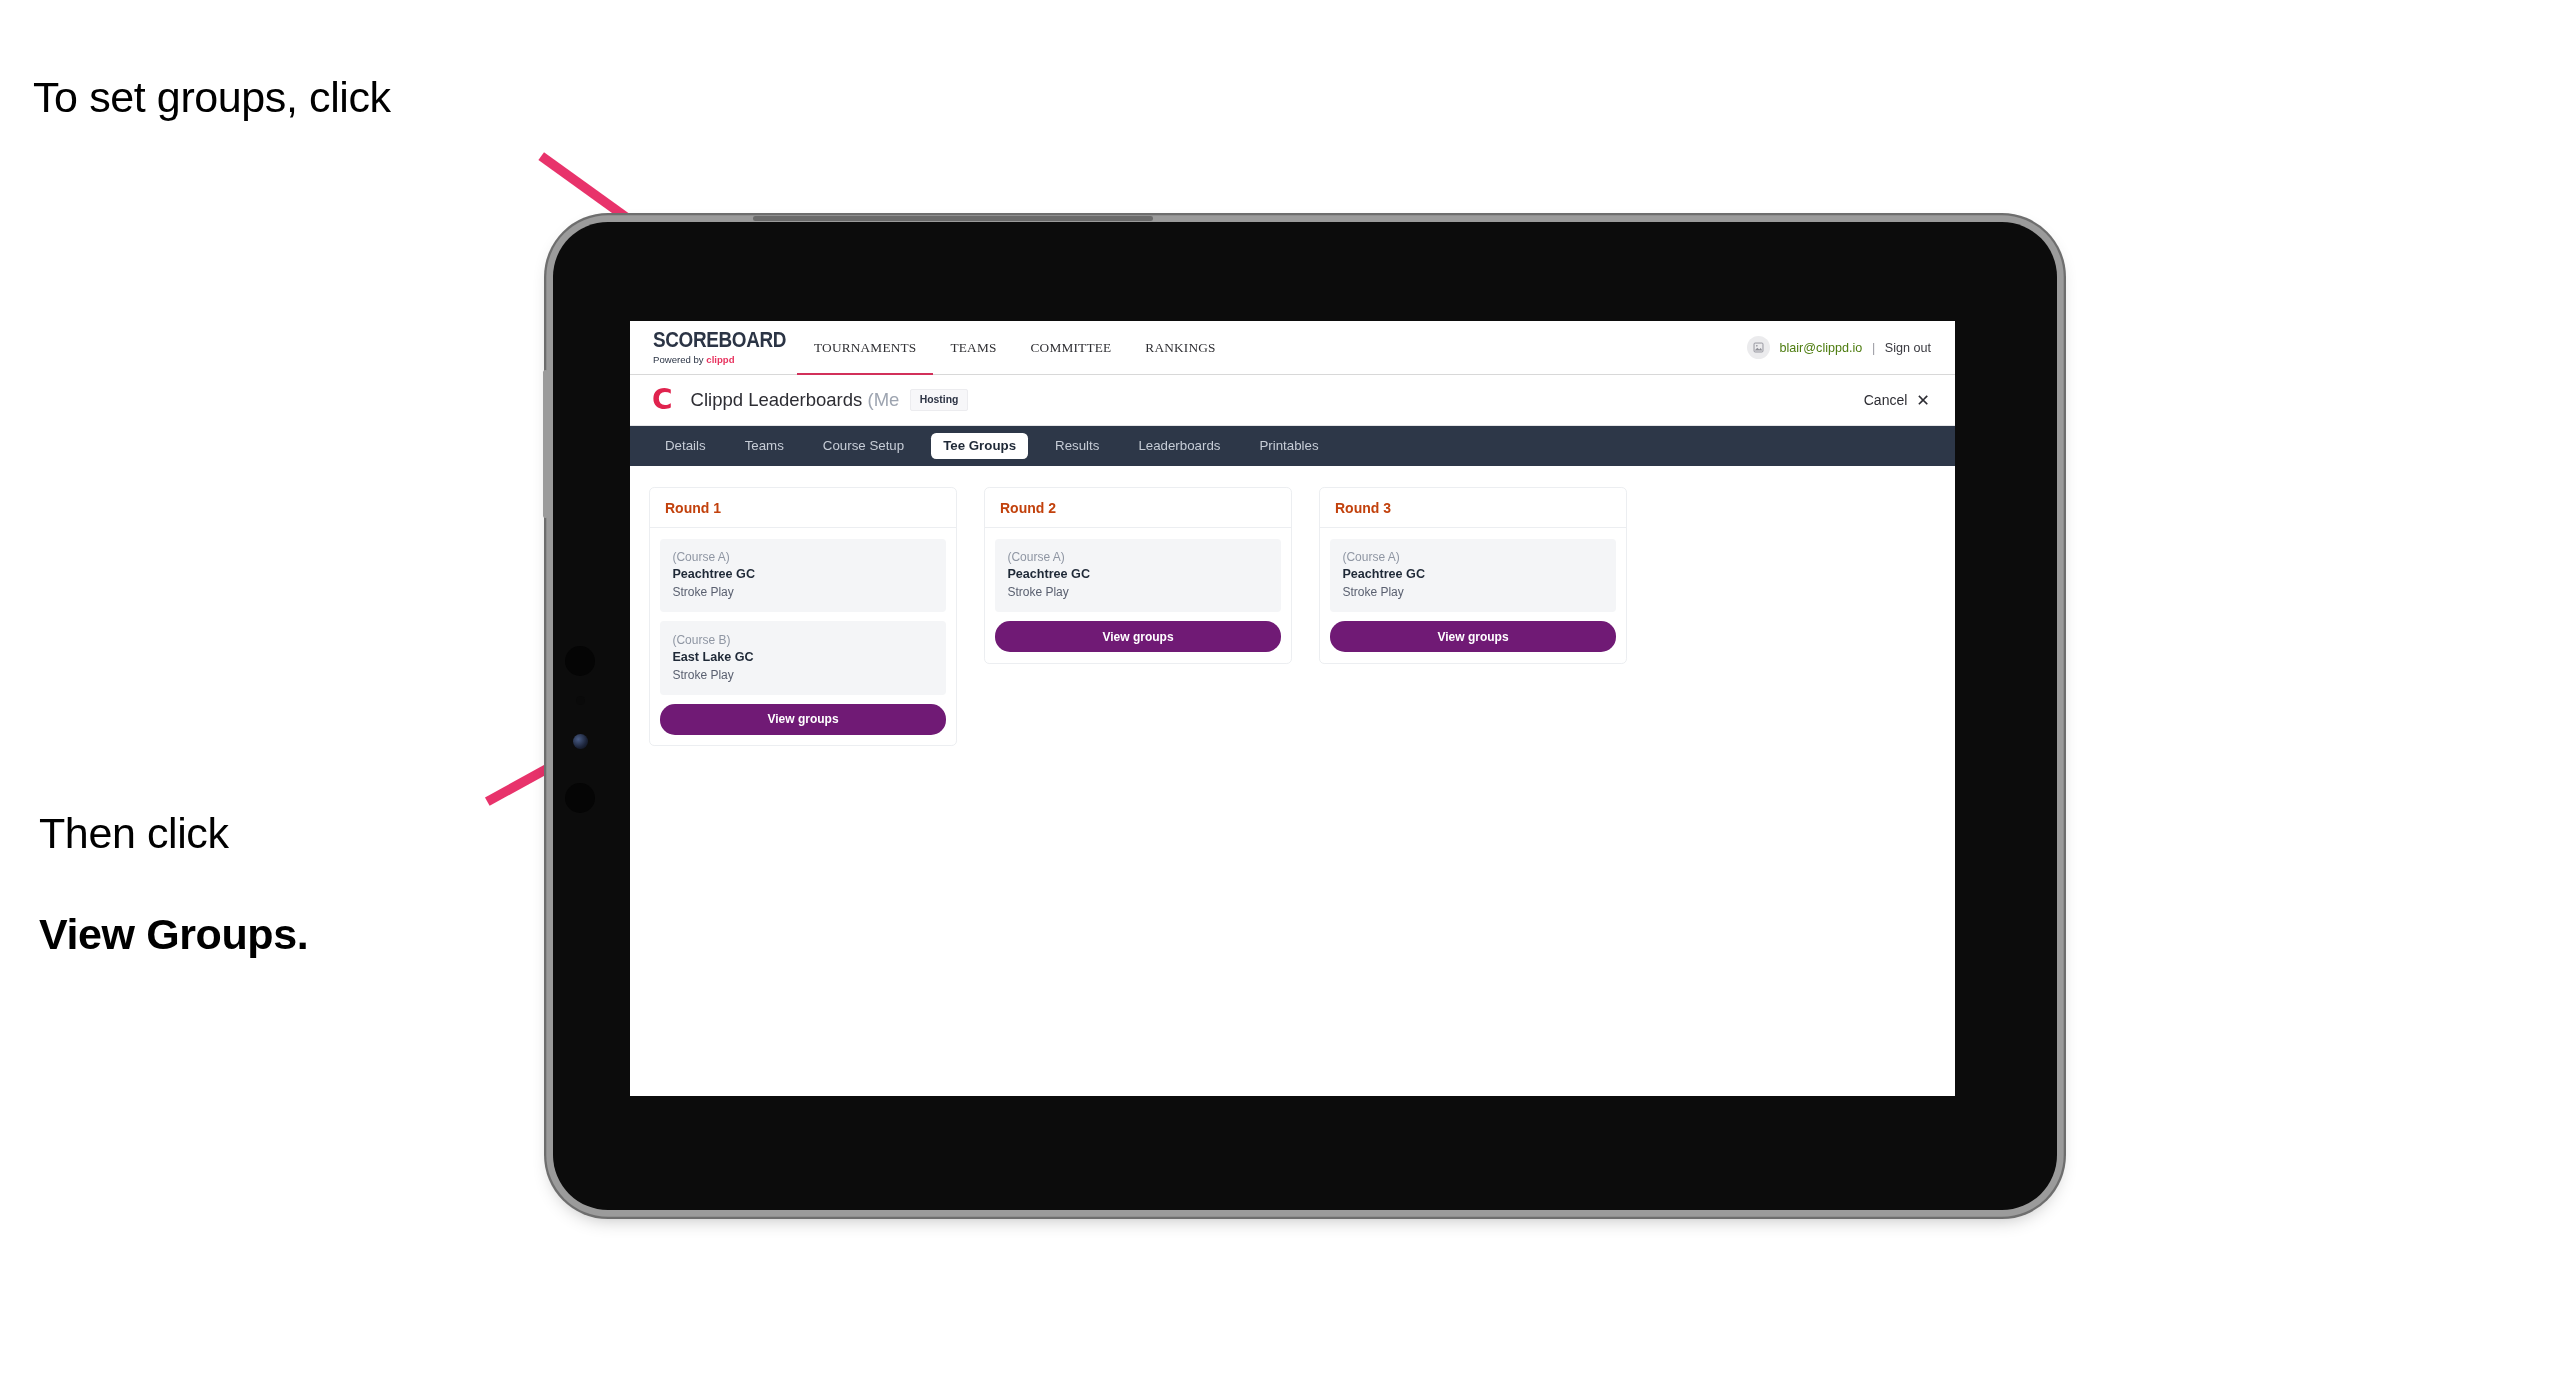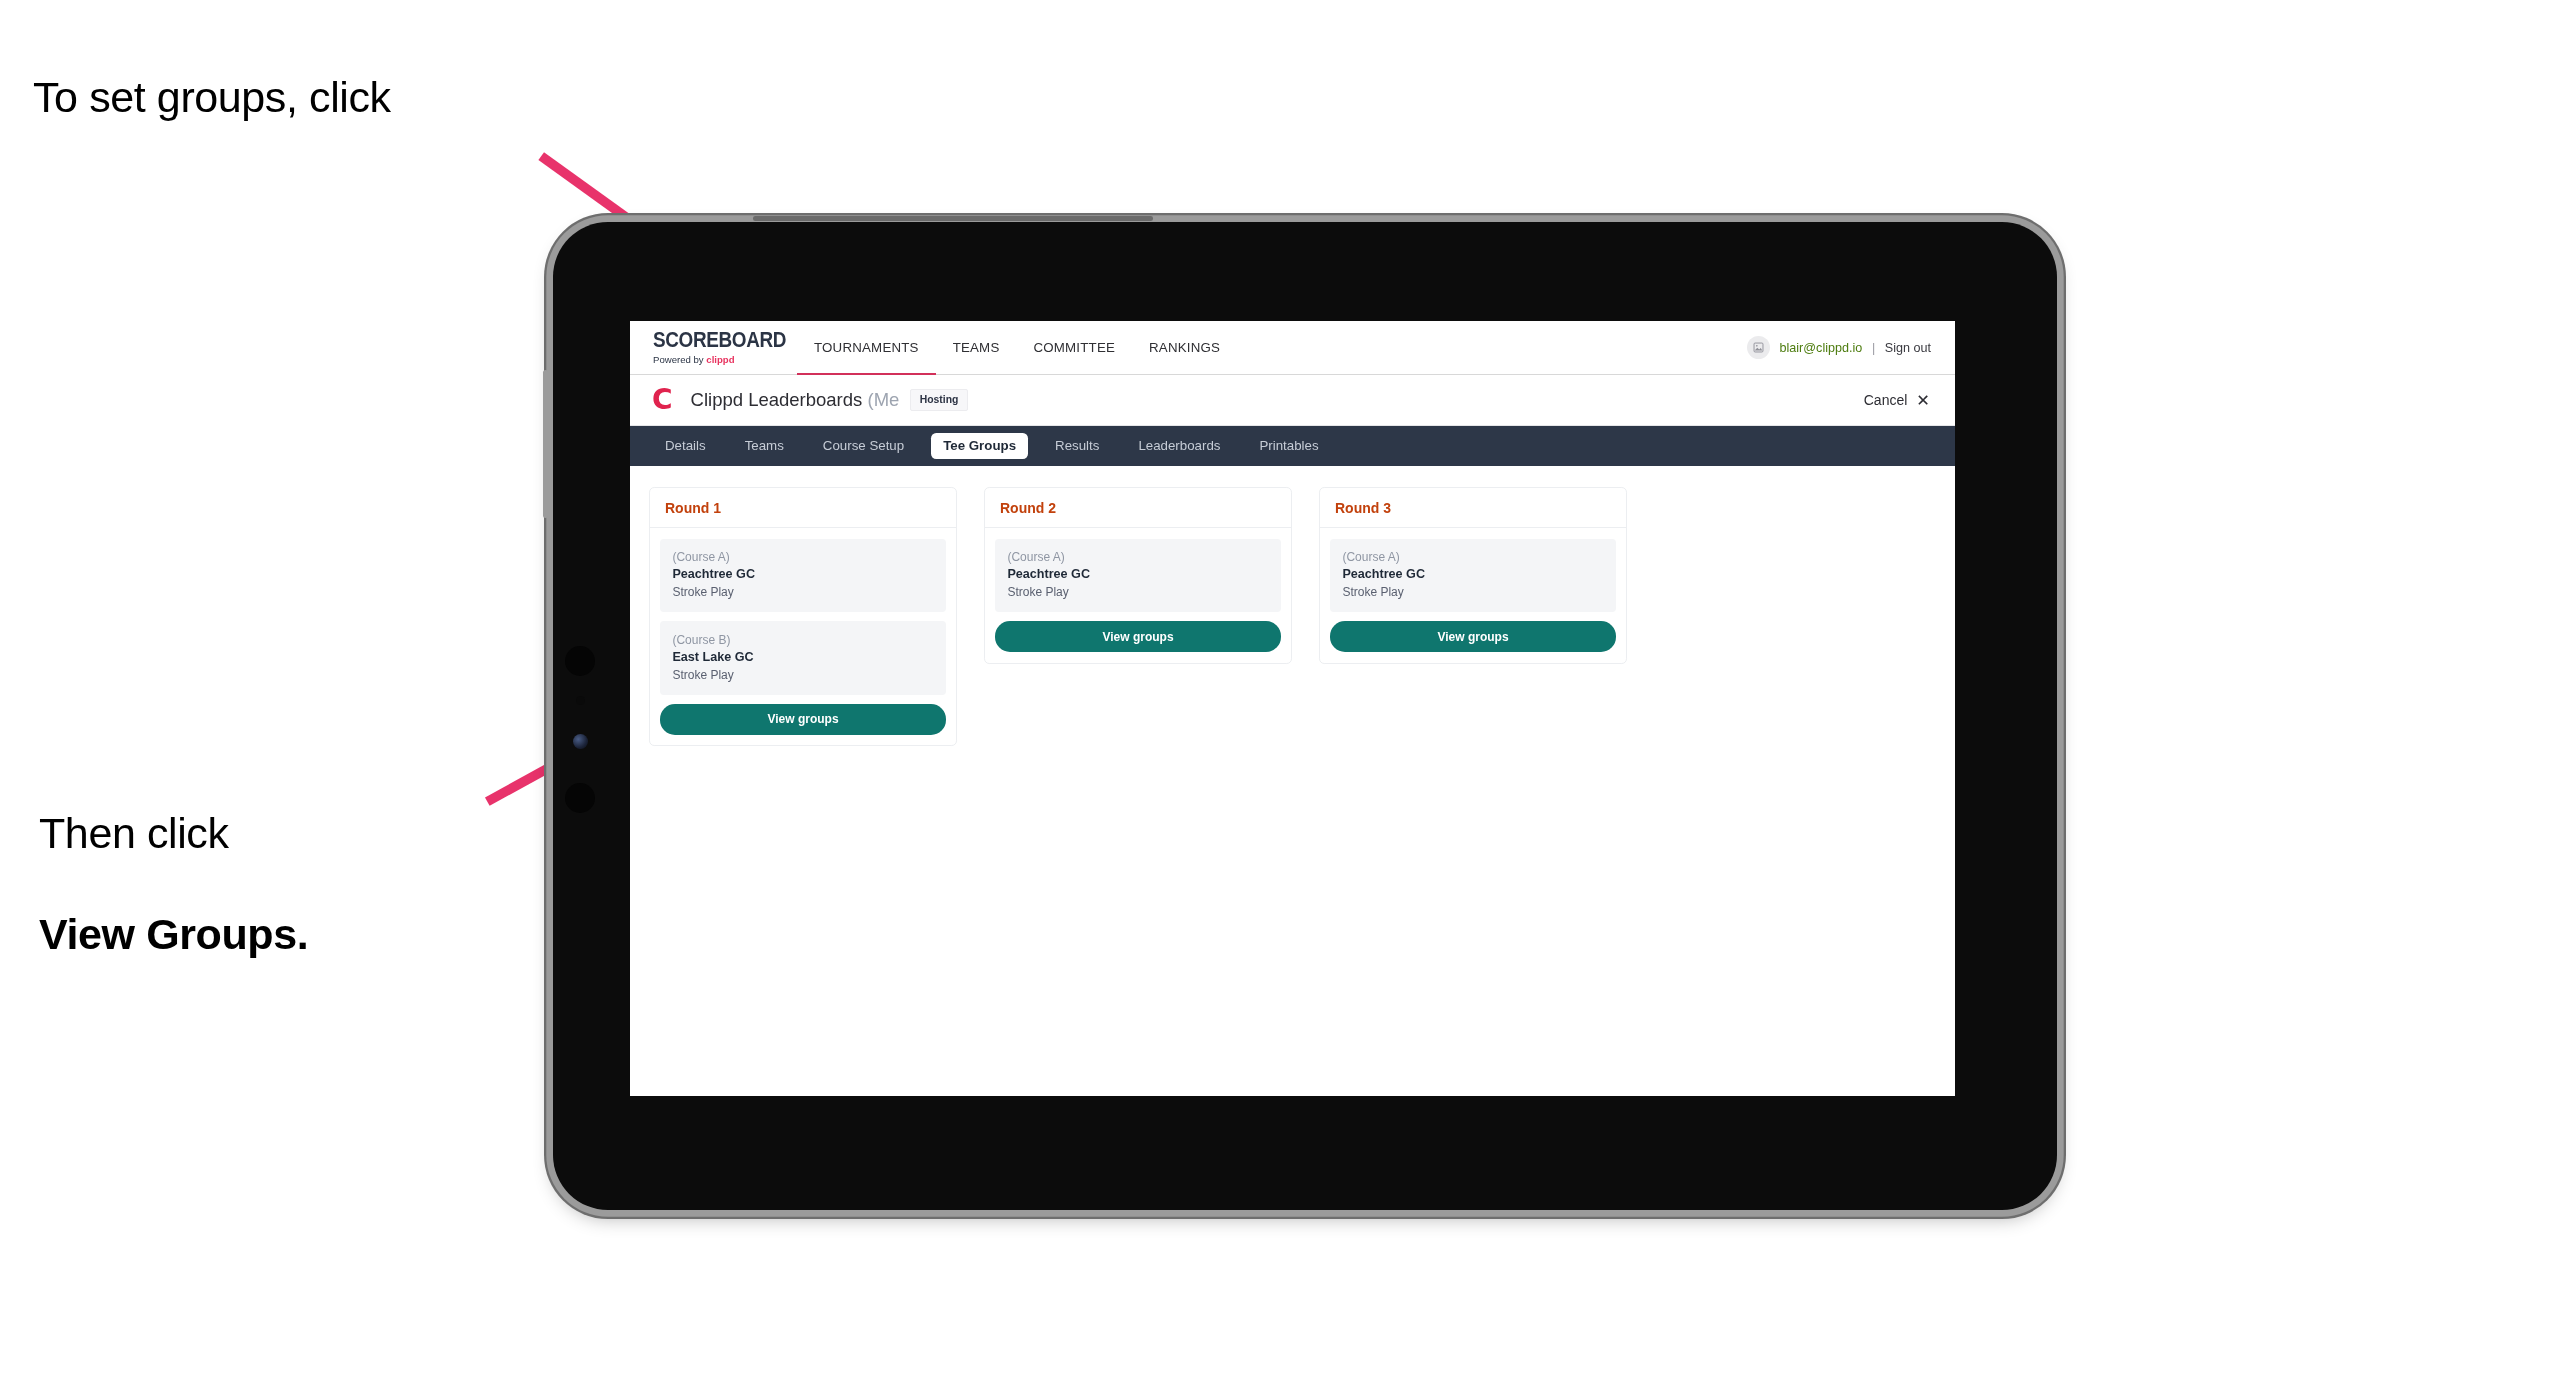--- a/index.html
+++ b/index.html
@@ -126,20 +126,21 @@
     margin-top: 3px;
     line-height: 1;
   }
   #brand-sub .clippd-red { color: #e8335f; font-weight: bold; }
 
   #global-nav-links {
     display: flex;
     align-items: flex-end;
     height: 100%;
     margin-left: 18px;
+    font-family: Liberation Serif, serif;
   }
   .gnav-item {
     font-size: 13.3px;
     color: #2f2f33;
     letter-spacing: 0.2px;
     padding: 0 17px;
     height: 100%;
     display: flex;
     align-items: center;
     position: relative;
@@ -291,21 +292,21 @@
     line-height: 1.5;
   }
   .course-format {
     font-size: 12px;
     color: #5a6070;
     line-height: 1.35;
   }
   .view-groups-btn {
     display: block;
     width: 100%;
-    background: #0f766e;
+    background: #701a75;
     color: #ffffff;
     border: none;
     border-radius: 15px;
     padding: 9.6px 0;
     font-size: 12px;
     font-weight: bold;
     font-family: inherit;
     cursor: pointer;
     line-height: 1;
   }

